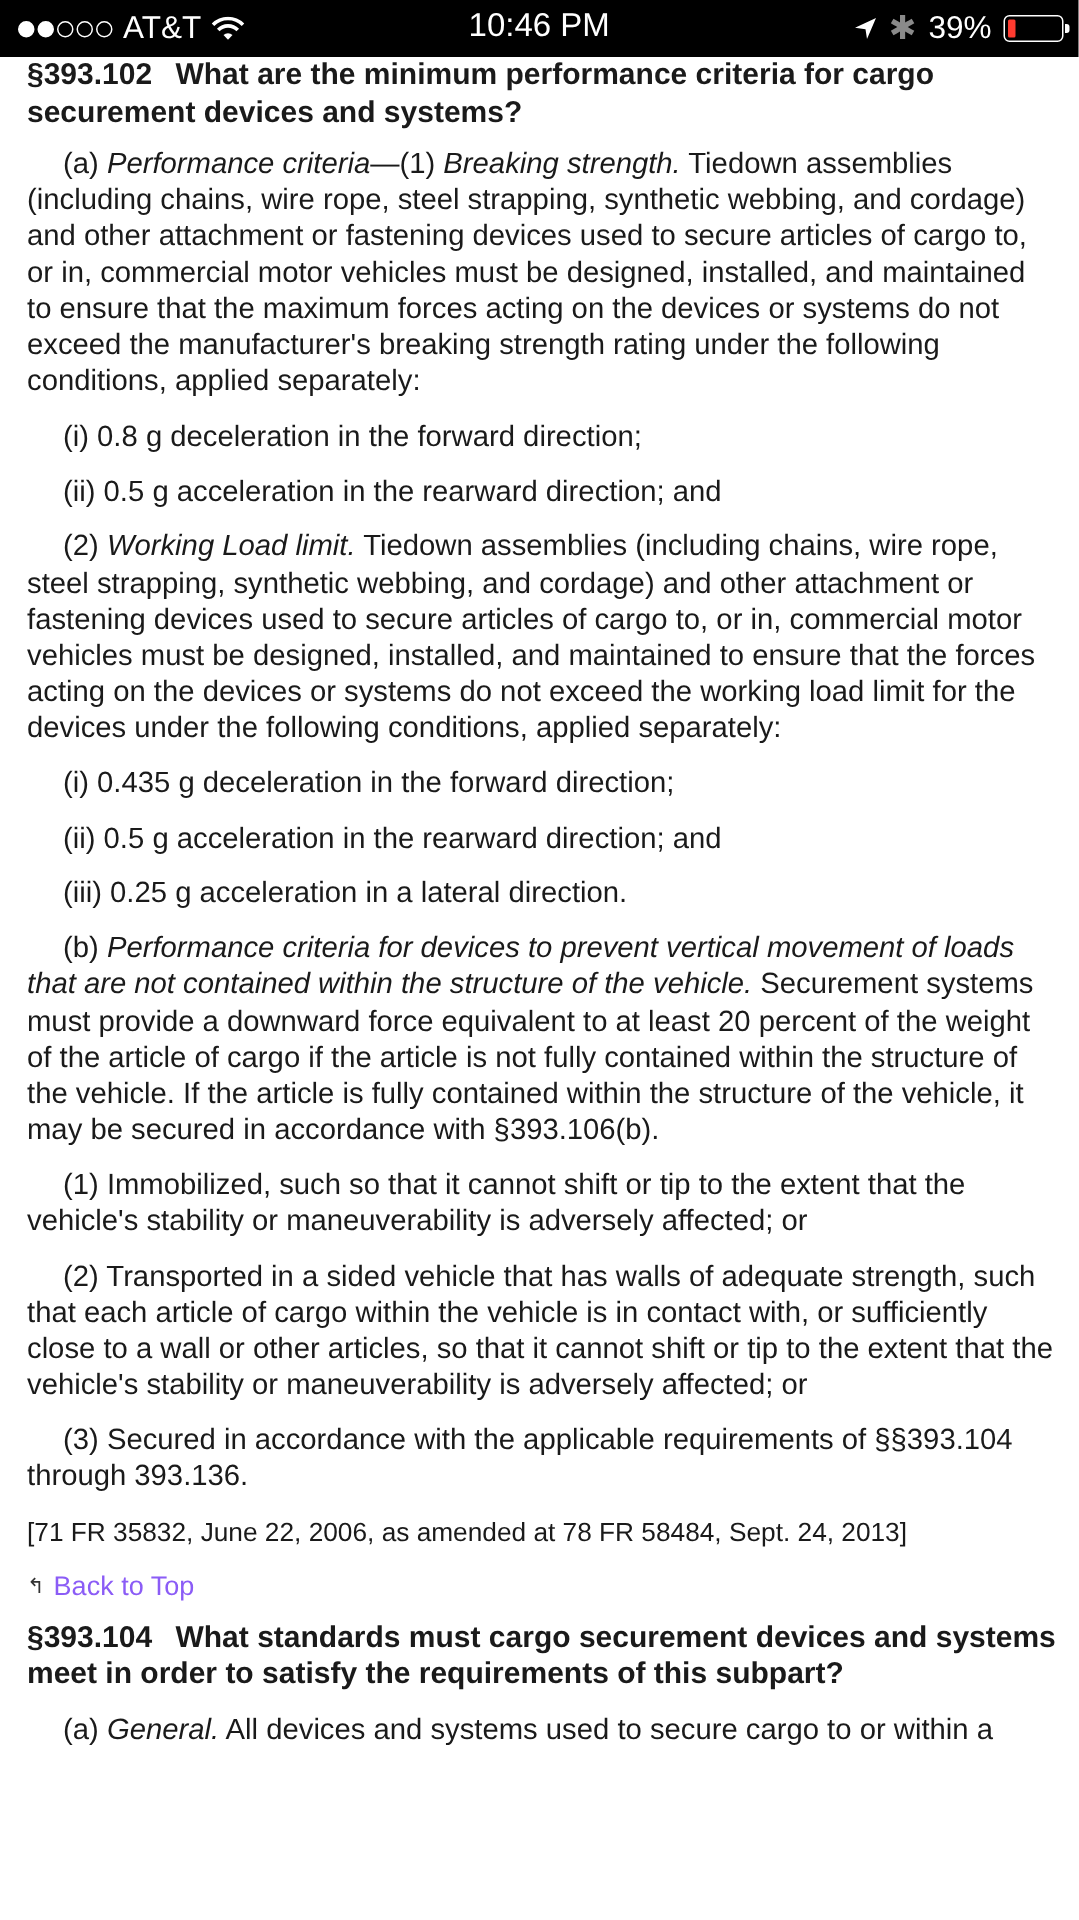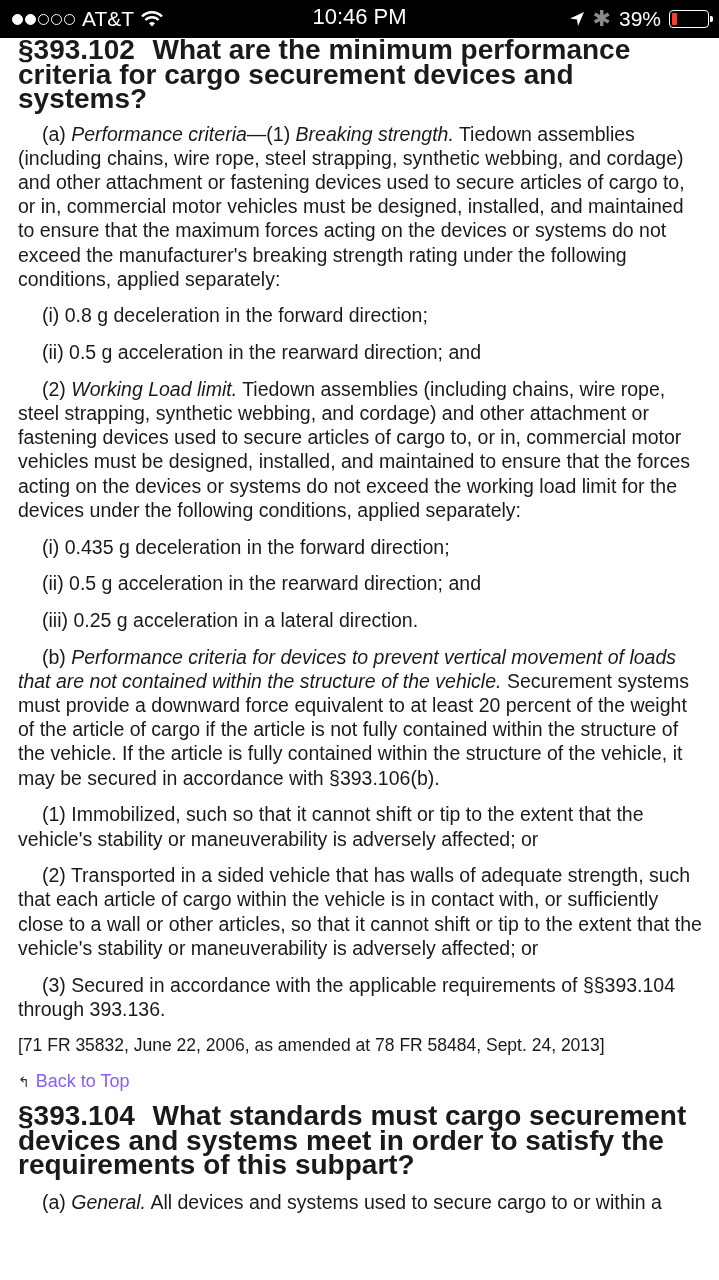--- a/index.html
+++ b/index.html
@@ -19,21 +19,21 @@
     .dot { width: 11px; height: 11px; border-radius: 50%; box-sizing: border-box; border: 1.5px solid #fff; }
     .dot.on { background: #fff; }
     .sb-center { position: absolute; left: 0; right: 0; top: 6px; height: 22px; display: flex; align-items: center; justify-content: center; font-size: 22px; }
     .sb-right { position: absolute; right: 10px; top: 0; height: 38px; display: flex; align-items: center; gap: 8px; }
     .bt { color: #8a8a8a; font-size: 22px; }
     .battery { width: 40px; height: 18px; border: 1.5px solid #fff; border-radius: 4px; box-sizing: border-box; position: relative; padding: 2px; }
     .battery::after { content: ""; position: absolute; right: -5px; top: 5px; width: 3px; height: 6px; background: #fff; border-radius: 0 2px 2px 0; }
     .battery-fill { height: 100%; background: #ff3b30; border-radius: 1px; }
 
     .content { position: absolute; top: 38px; left: 18px; right: 14px; }
-    .h { font-weight: bold; font-size: 28px; line-height: 24.5px; margin: 0; }
+    .h { font-weight: bold; font-size: 20px; line-height: 24.5px; margin: 0; }
     .h .num { margin-right: 10px; }
     p { margin: 0; font-size: 19.5px; line-height: 24.2px; }
     p.indent { text-indent: 24px; }
     p.sub { padding-left: 24px; }
     .p-a { margin-top: 10px; }
     .gap { margin-top: 12.5px; }
     i { font-style: italic; }
     .cite { font-size: 17.5px; margin-top: 12px; }
     .backtop { margin-top: 14px; font-size: 18px; display: flex; align-items: center; gap: 6px; }
     .backtop .arrow { color: #333; font-size: 14px; }

